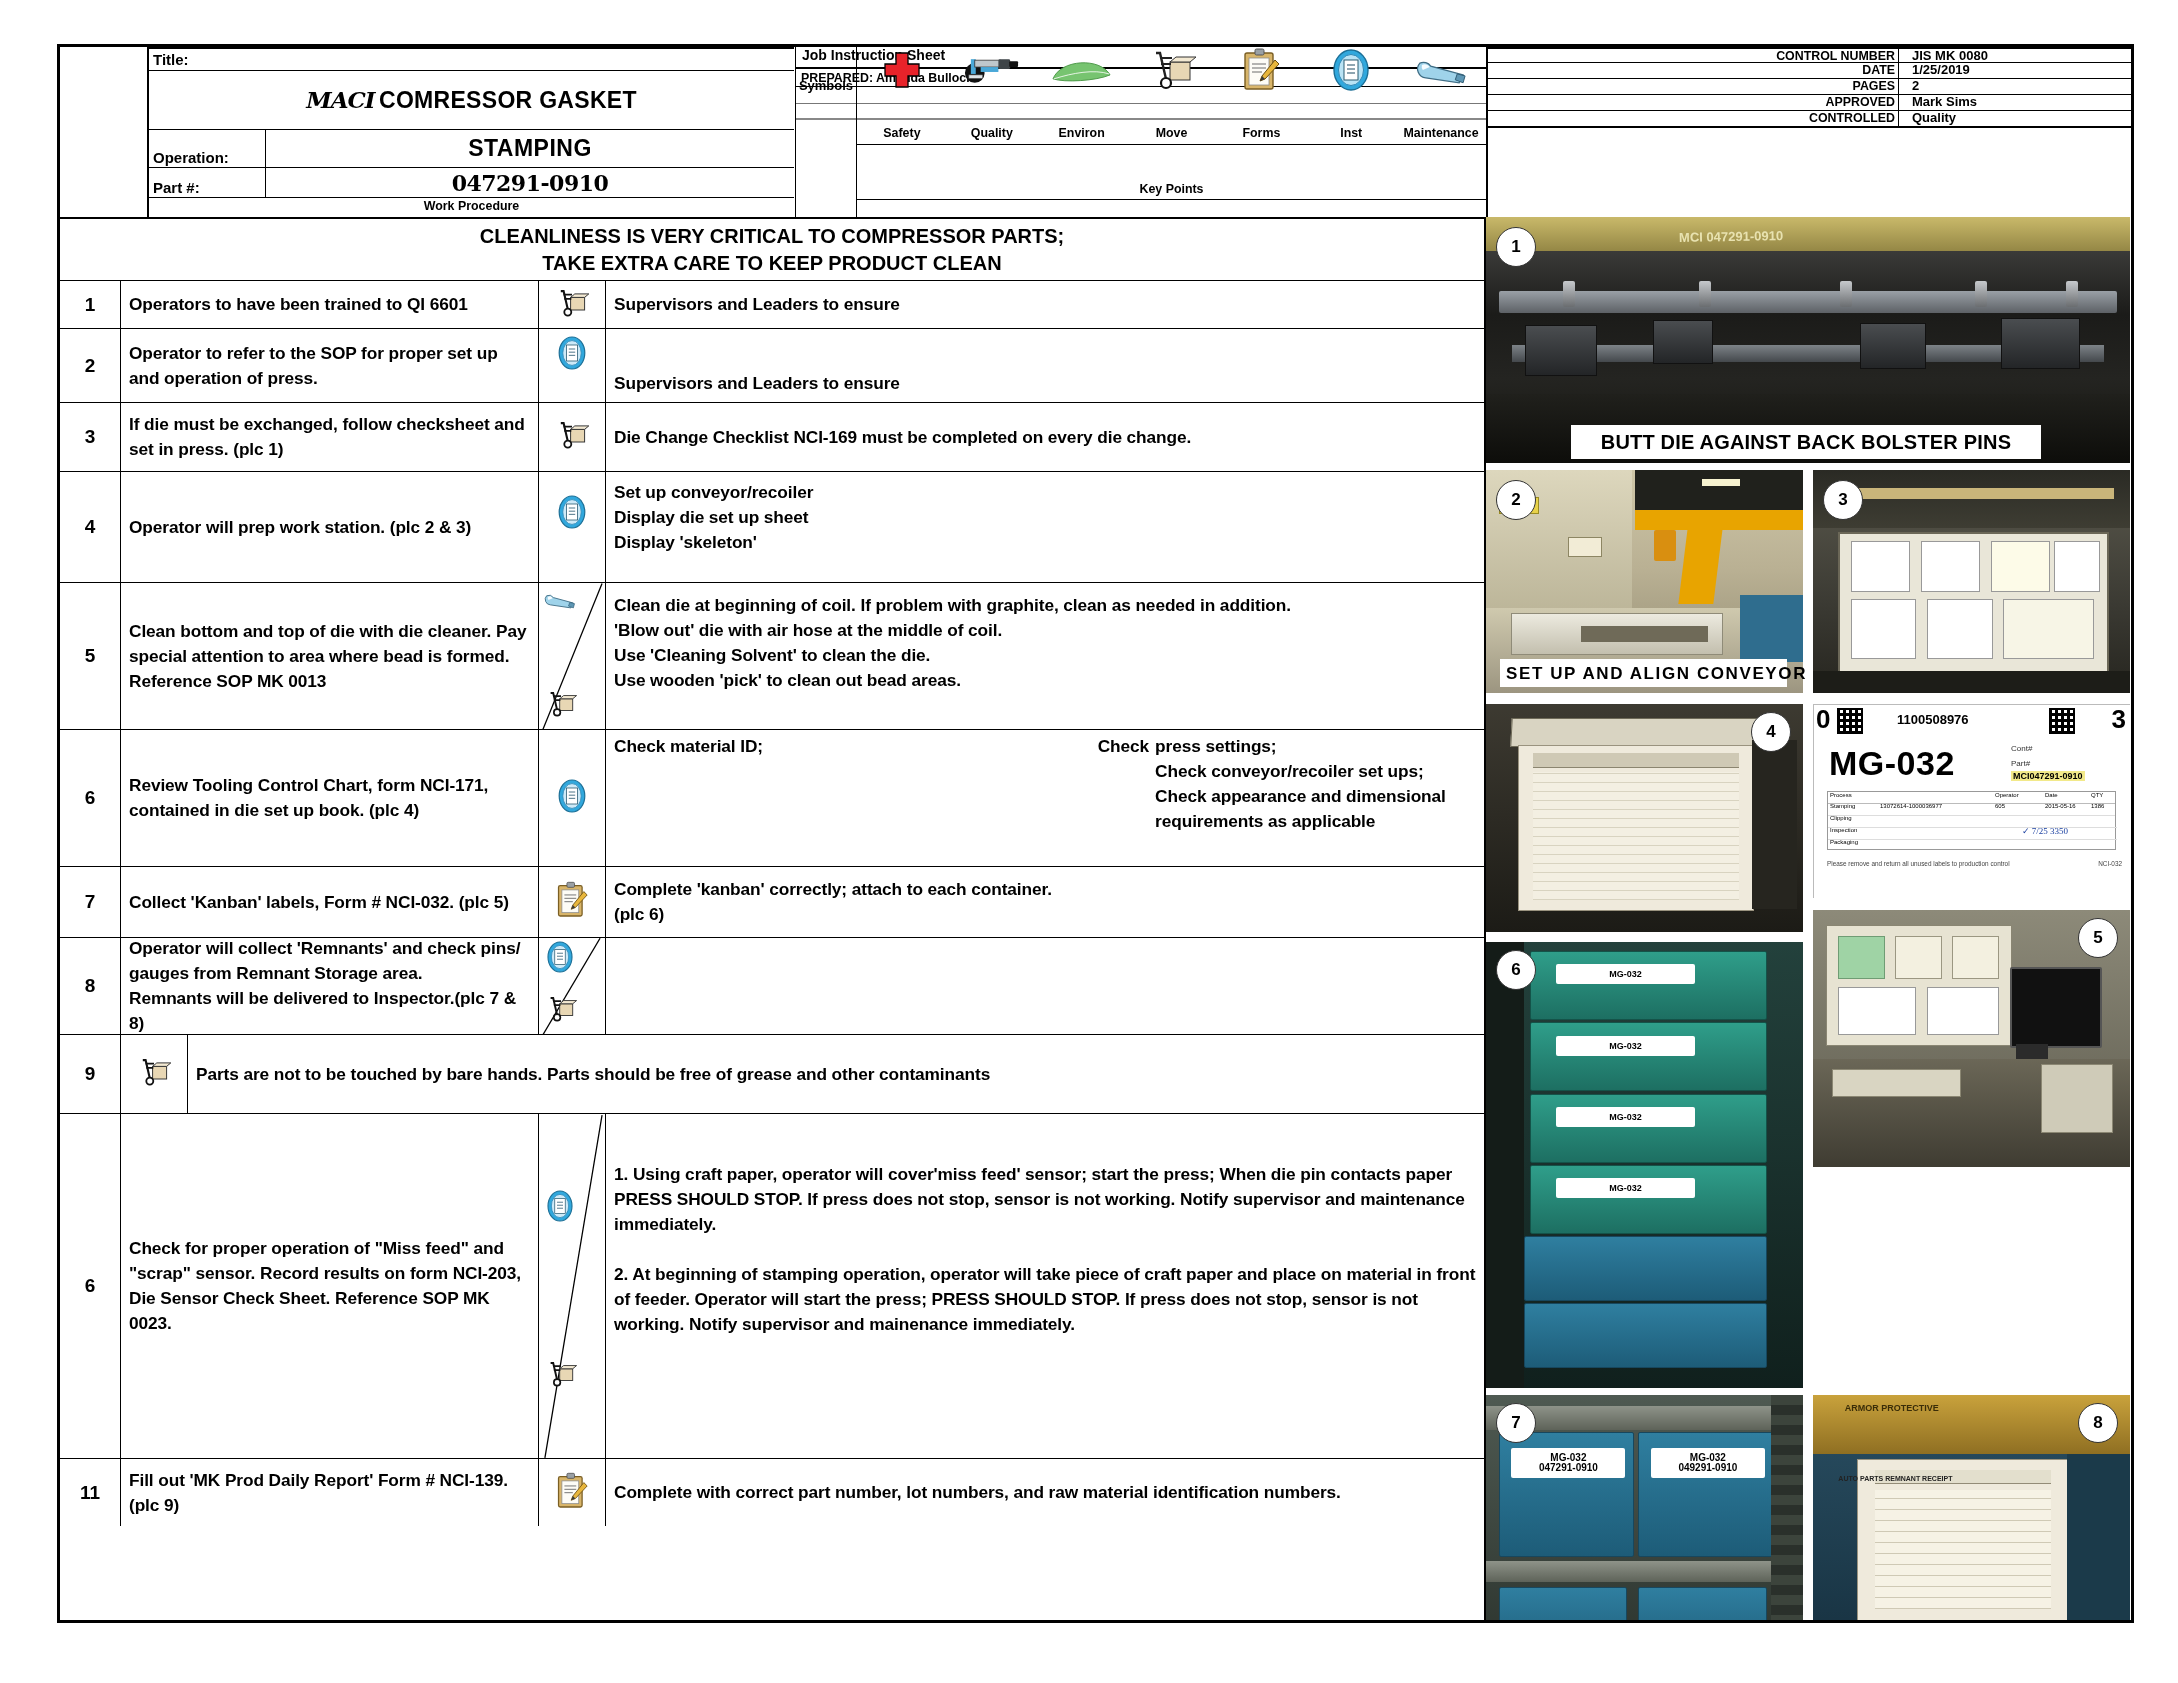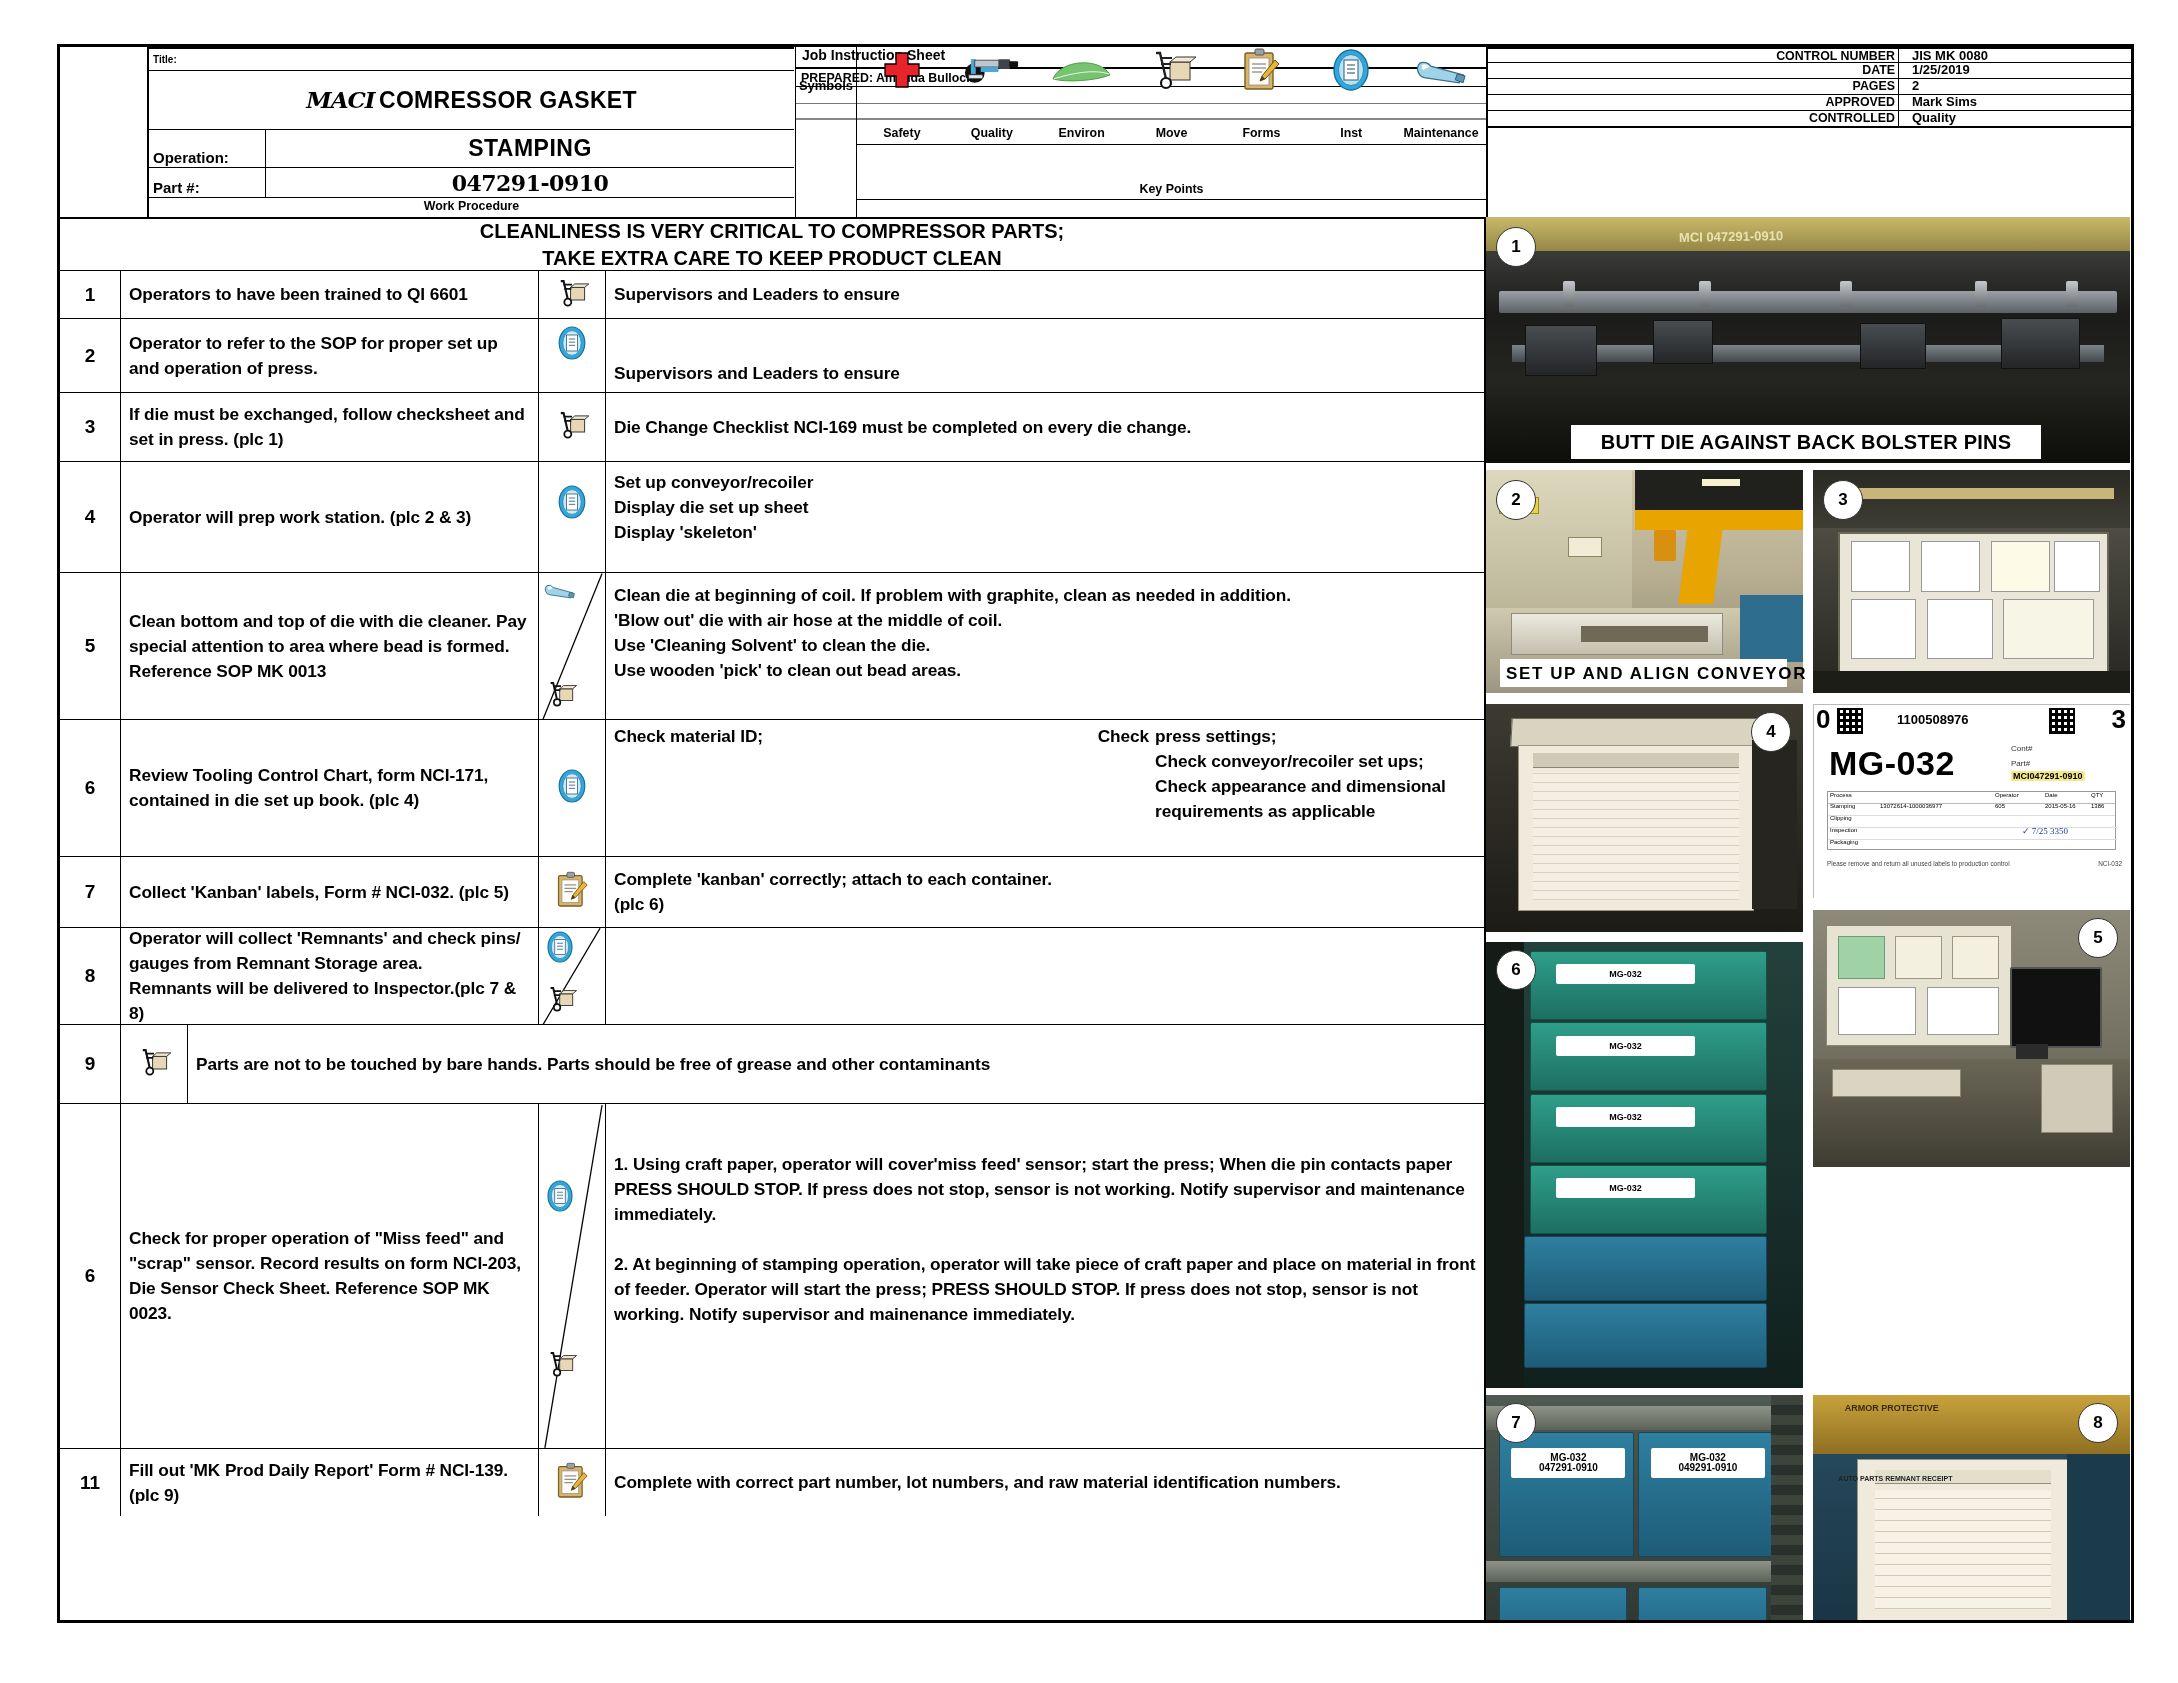--- a/index.html
+++ b/index.html
@@ -52,21 +52,21 @@
     left: 89px; top: 0;
     width: 645px; height: 170px;
     box-sizing: border-box;
   }
   .hdr-row-title {
     position: absolute; left:0; top:0;
     width: 100%; height: 24px;
     border-bottom: 1.5px solid #000;
     border-top: 2px solid #000;
     box-sizing: border-box;
-    font-size: 10px; font-weight: bold;
+    font-size: 15px; font-weight: bold;
     padding-left: 4px; line-height: 22px;
   }
   .hdr-partname {
     position: absolute; left: 0; top: 24px;
     width: 100%; height: 59px;
     border-bottom: 1.5px solid #000;
     box-sizing: border-box;
     text-align: center;
     line-height: 57px;
   }
@@ -251,21 +251,21 @@
     position: absolute;
     left: 0; top: 170px;
     width: 1426px;
     bottom: 0;
     border-top: 2px solid #000;
     border-right: 2px solid #000;
     box-sizing: border-box;
   }
   .warn-row {
     position: relative;
-    height: 52px;
+    height: 62px;
     border-bottom: 1.5px solid #000;
     box-sizing: border-box;
     display: flex; flex-direction: column;
     align-items: center; justify-content: center;
     text-align: center;
     font-size: 20px; font-weight: bold;
   }
   .warn-row .wl { line-height: 27px; }
 
   .row {

